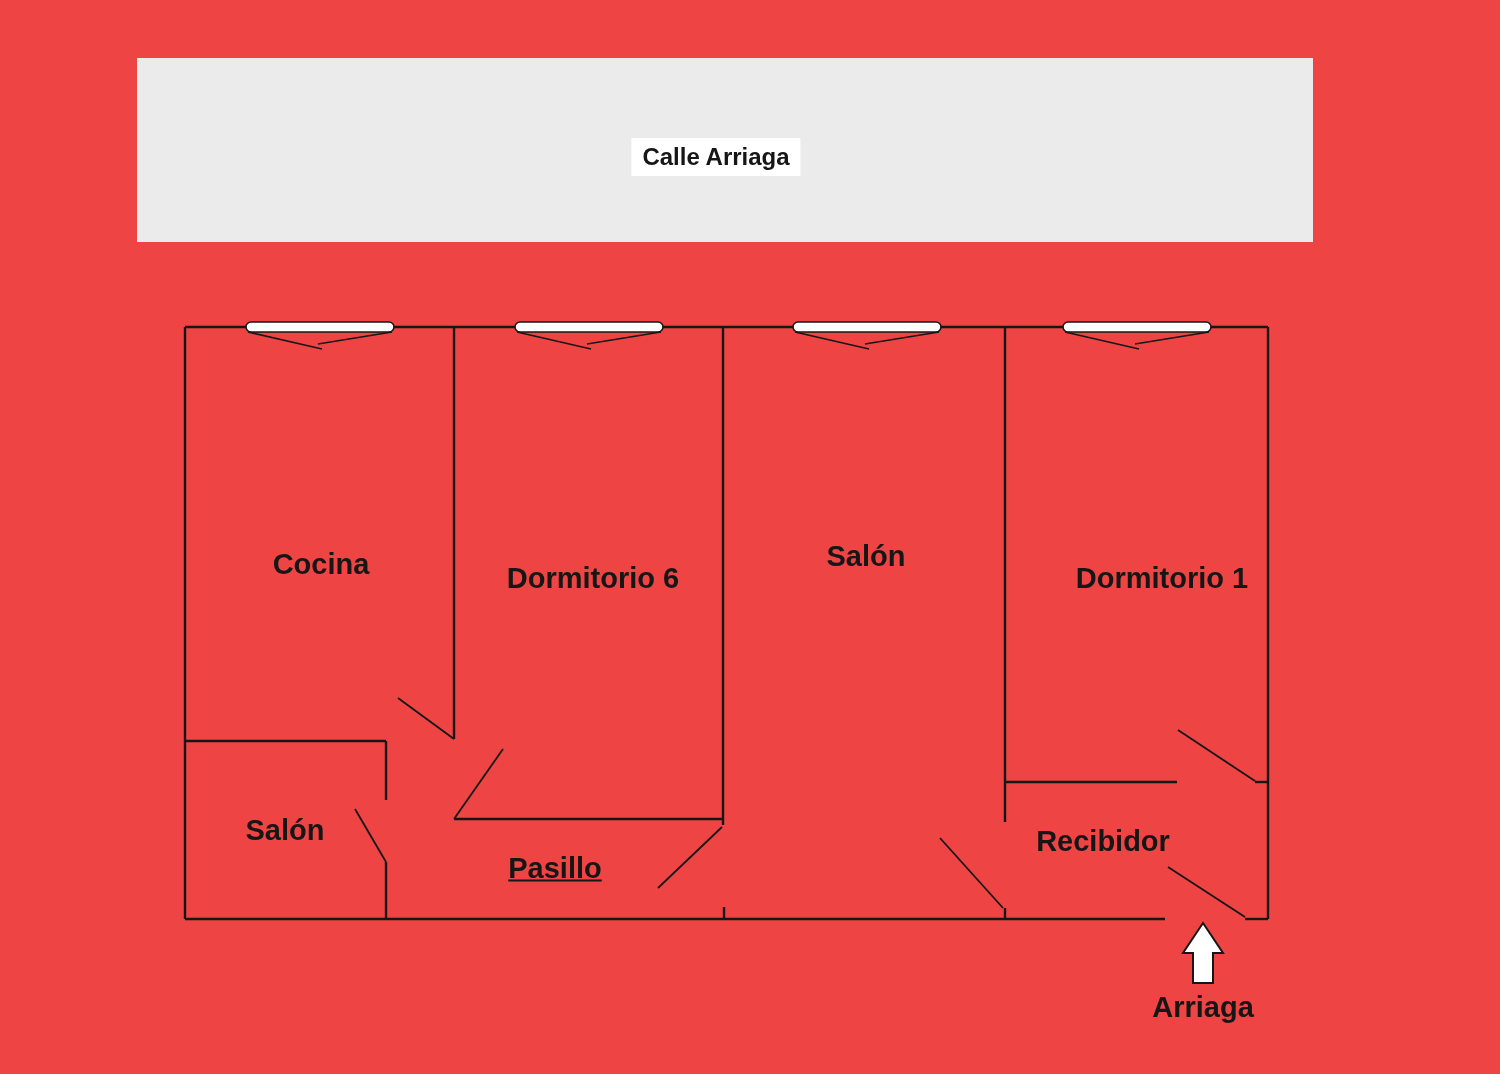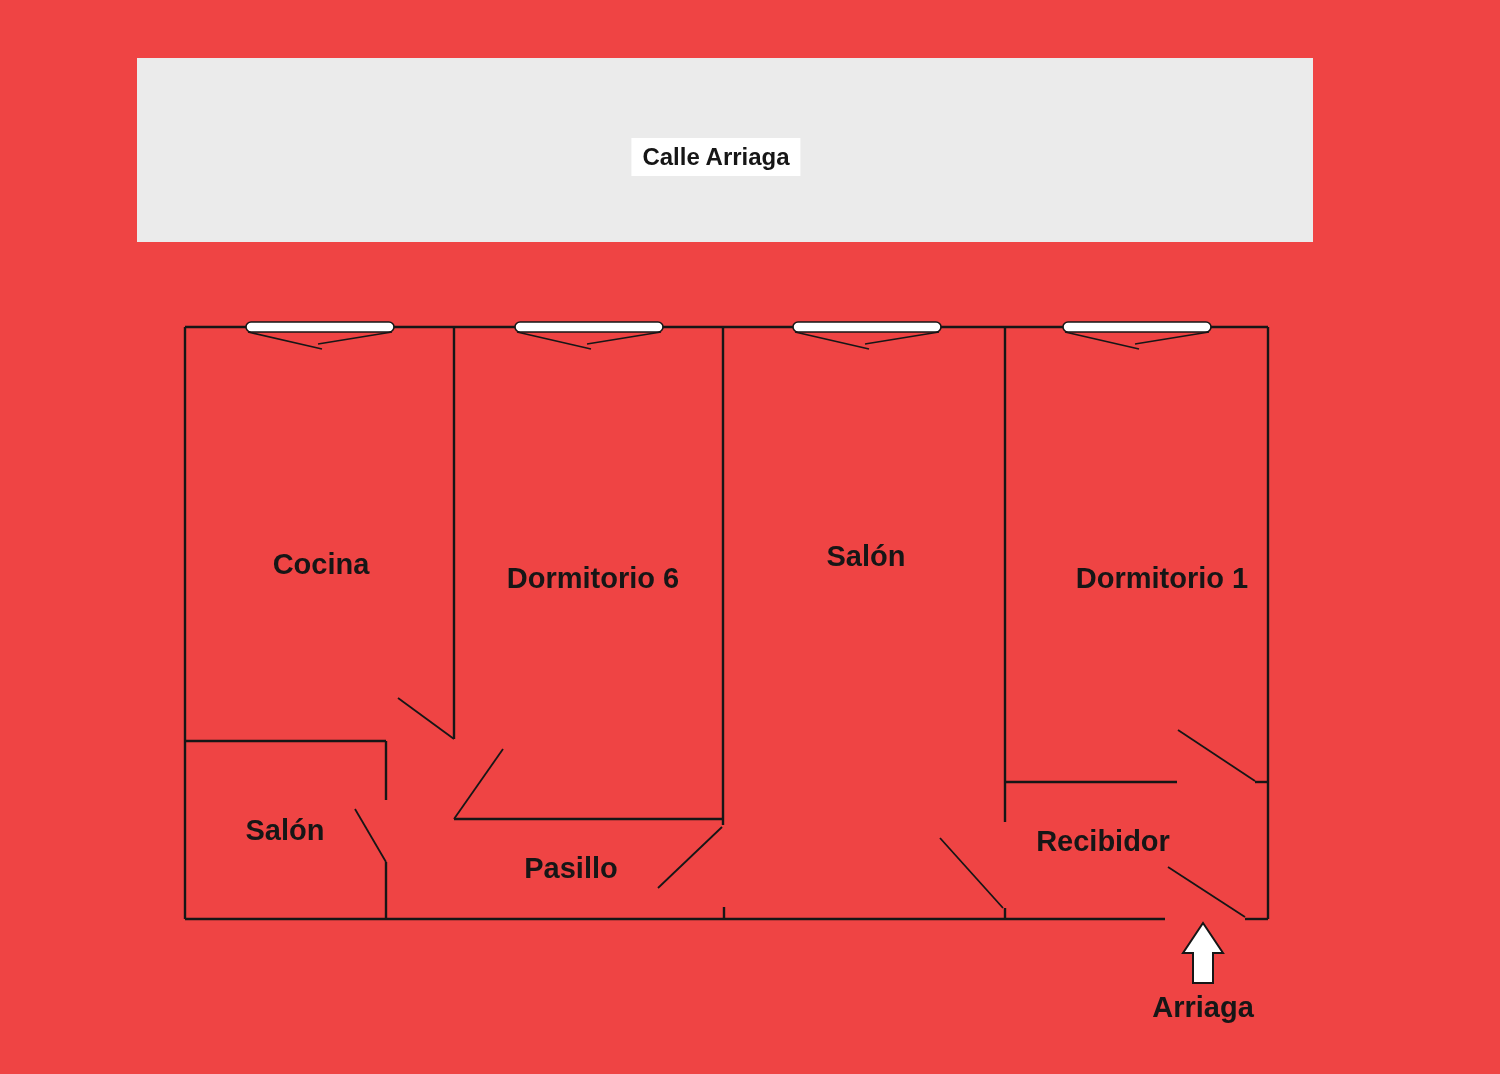--- a/index.html
+++ b/index.html
@@ -84,18 +84,18 @@
       <line x1="1065" y1="332" x2="1139" y2="349" stroke="#161616" stroke-width="1.6"></line>
       <line x1="1209" y1="332" x2="1135" y2="344" stroke="#161616" stroke-width="1.6"></line>
       <polygon points="1203,923 1223,953 1213,953 1213,983 1193,983 1193,953 1183,953" fill="#ffffff" stroke="#161616" stroke-width="2"></polygon>
     </svg>
 
   <div class="room-label" style="left: 321px; top: 564px;">Cocina</div>
   <div class="room-label" style="left: 593px; top: 578px;">Dormitorio 6</div>
   <div class="room-label" style="left: 866px; top: 556px;">Salón</div>
   <div class="room-label" style="left: 1138px; top: 578px; margin-left: 24px;">Dormitorio 1</div>
   <div class="room-label" style="left: 285px; top: 830px;">Salón</div>
-  <div class="room-label" style="left: 571px; top: 868px;">Pasillo</div>
+  <div class="room-label" style="left: 555px; top: 868px; text-decoration: underline;">Pasillo</div>
   <div class="room-label" style="left: 1103px; top: 841px;">Recibidor</div>
 
   <div class="entrance-label" style="left: 1203px; top: 1007px;">Arriaga</div>
 
 </div>
 
 </body></html>

